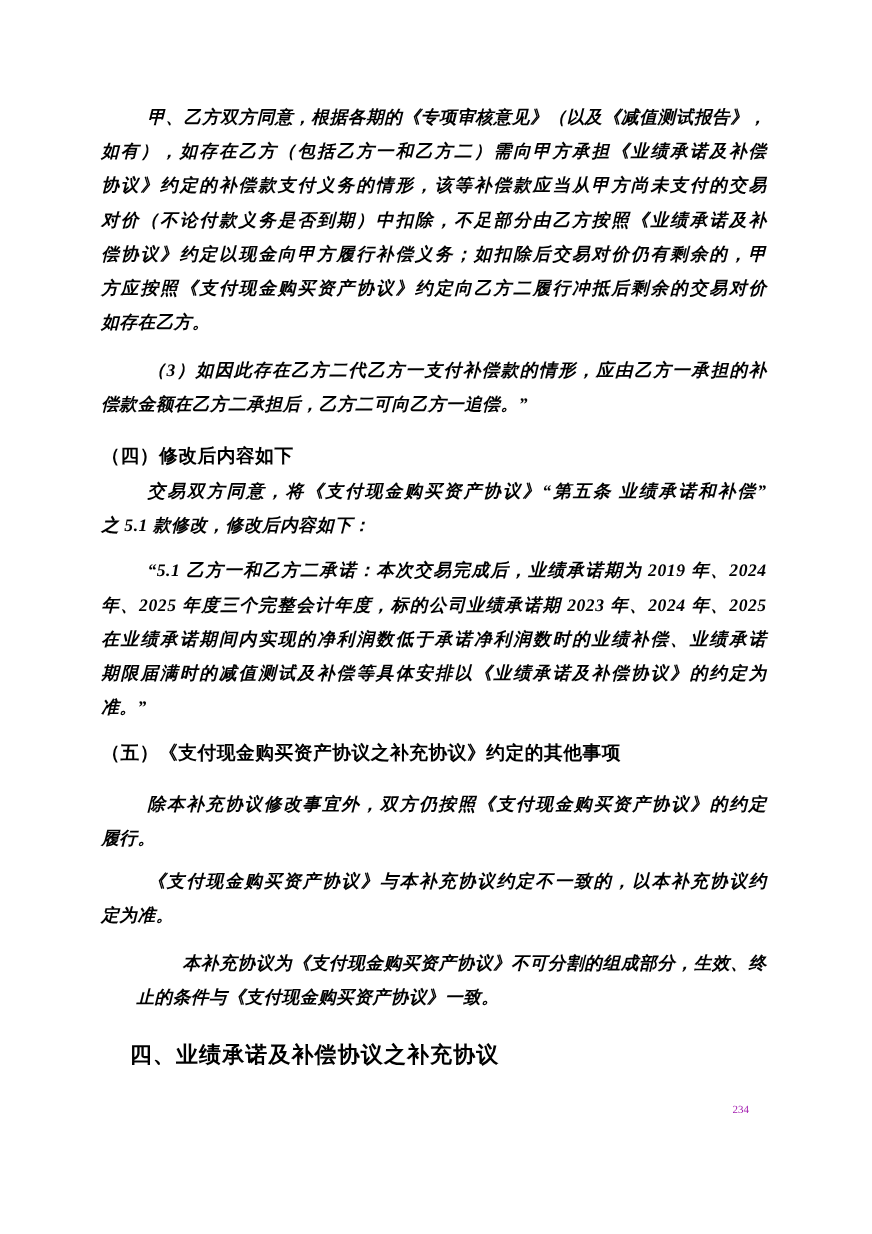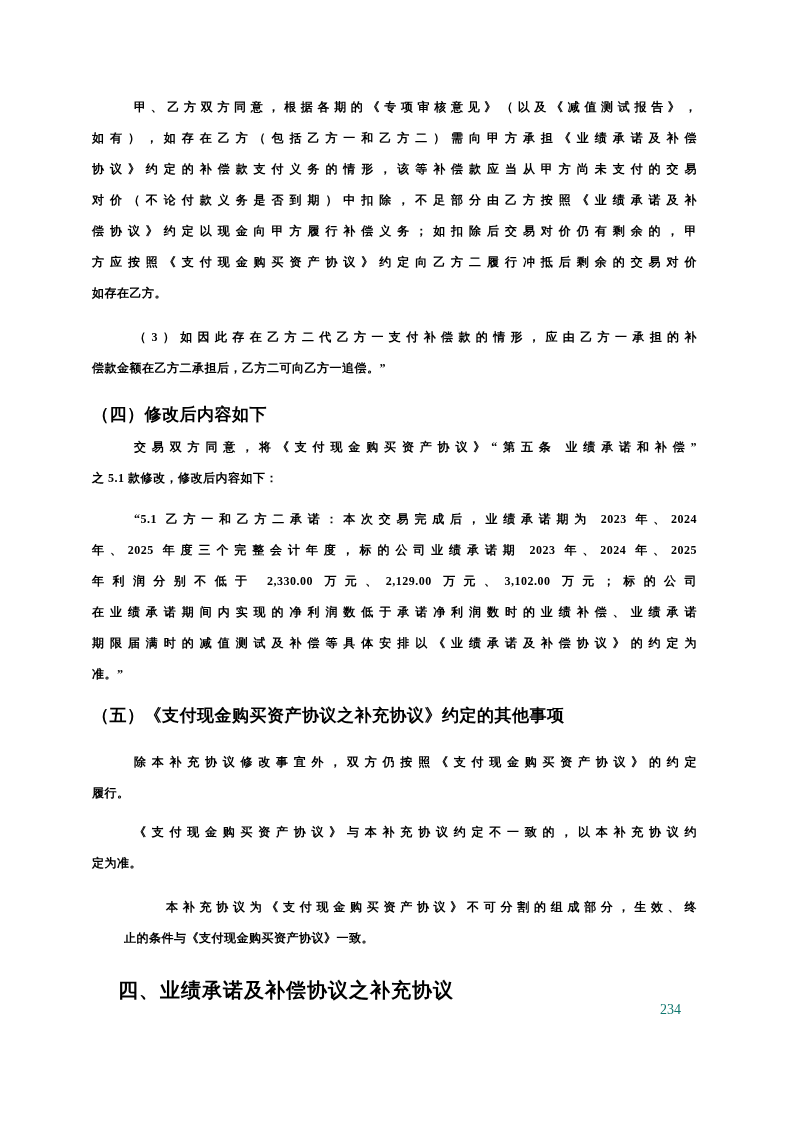--- a/index.html
+++ b/index.html
@@ -6,23 +6,24 @@
   body{
     width:793px;height:1122px;
     background:#ffffff;color:#000;
     font-family:"Liberation Serif", serif;
     position:relative;overflow:hidden;
   }
   #doc{
     position:absolute;left:92px;top:92px;width:605px;
   }
   .para .line{
-    font-size:12px;line-height:31px;font-weight:600;
+    font-size:16px;line-height:31px;font-weight:600;
     text-align:justify;text-align-last:justify;
     letter-spacing:0.5px;
+    font-style:italic;
   }
   .para .line.last{text-align-last:left;}
   .para .line.indent{text-indent:42px;}
   .heading2{
     font-size:17px;line-height:34px;font-weight:700;
     letter-spacing:0.5px;white-space:nowrap;
   }
   .heading1{
     font-size:20px;line-height:36px;font-weight:700;
     padding-left:26px;letter-spacing:1px;white-space:nowrap;
@@ -33,22 +34,22 @@
   #doc > :nth-child(3){margin-top:14px;}
   #doc > :nth-child(4){margin-top:0;}
   #doc > :nth-child(5){margin-top:10px;}
   #doc > :nth-child(6){margin-top:9px;}
   #doc > :nth-child(7){margin-top:14px;}
   #doc > :nth-child(8){margin-top:8px;}
   #doc > :nth-child(9){margin-top:13px;margin-left:32px;}
   #doc > :nth-child(10){margin-top:18px;}
   #page-number{
     position:absolute;top:1002px;right:112px;
-    font-size:14px;line-height:16px;font-weight:400;
-    font-family:"Liberation Serif", serif;color:#0f766e;
+    font-size:10px;line-height:16px;font-weight:400;
+    font-family:"Liberation Serif", serif;color:#a21caf;
   }
 </style>
 </head>
 <body>
 
 <div id="doc">
     <div class="para">
       <div class="line indent">甲、乙方双方同意，根据各期的《专项审核意见》（以及《减值测试报告》，</div>
       <div class="line">如有），如存在乙方（包括乙方一和乙方二）需向甲方承担《业绩承诺及补偿</div>
       <div class="line">协议》约定的补偿款支付义务的情形，该等补偿款应当从甲方尚未支付的交易</div>
@@ -60,23 +61,22 @@
     <div class="para">
       <div class="line indent">（3）如因此存在乙方二代乙方一支付补偿款的情形，应由乙方一承担的补</div>
       <div class="line last">偿款金额在乙方二承担后，乙方二可向乙方一追偿。”</div>
     </div>
     <div class="heading2">（四）修改后内容如下</div>
     <div class="para">
       <div class="line indent">交易双方同意，将《支付现金购买资产协议》“第五条 业绩承诺和补偿”</div>
       <div class="line last">之 5.1 款修改，修改后内容如下：</div>
     </div>
     <div class="para">
-      <div class="line indent">“5.1 乙方一和乙方二承诺：本次交易完成后，业绩承诺期为 2023 年、2024</div>
+      <div class="line indent">“5.1 乙方一和乙方二承诺：本次交易完成后，业绩承诺期为 2019 年、2024</div>
       <div class="line">年、2025 年度三个完整会计年度，标的公司业绩承诺期 2023 年、2024 年、2025</div>
-      <div class="line">年利润分别不低于 2,330.00 万元、2,129.00 万元、3,102.00 万元；标的公司</div>
       <div class="line">在业绩承诺期间内实现的净利润数低于承诺净利润数时的业绩补偿、业绩承诺</div>
       <div class="line">期限届满时的减值测试及补偿等具体安排以《业绩承诺及补偿协议》的约定为</div>
       <div class="line last">准。”</div>
     </div>
     <div class="heading2">（五）《支付现金购买资产协议之补充协议》约定的其他事项</div>
     <div class="para">
       <div class="line indent">除本补充协议修改事宜外，双方仍按照《支付现金购买资产协议》的约定</div>
       <div class="line last">履行。</div>
     </div>
     <div class="para">

